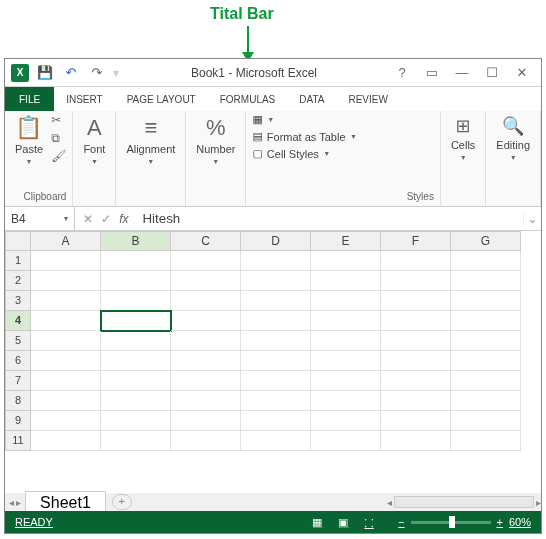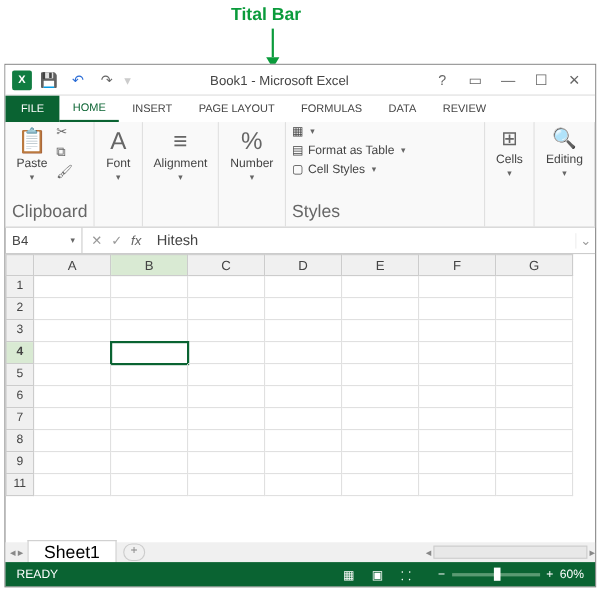--- a/index.html
+++ b/index.html
@@ -38,21 +38,21 @@
   .win-controls { display: flex; gap: 8px; padding: 0 8px; color: #666; font-size: 13px; }
   .winbtn { width: 22px; height: 20px; display: flex; align-items: center; justify-content: center; cursor: pointer; }
   
   .tabs { height: 24px; background: #fff; display: flex; align-items: stretch; font-size: 10px; }
   .tab-file { background: #0a6332; color: #fff; padding: 0 14px; display: flex; align-items: center; cursor: pointer; }
   .tab { padding: 0 12px; display: flex; align-items: center; color: #444; cursor: pointer; }
   .tab.active { color: #0a6332; border-bottom: 2px solid #0a6332; }
   
   .ribbon { height: 96px; border-bottom: 1px solid #ccc; display: flex; background: #f9f9f9; }
   .group { border-right: 1px solid #e0e0e0; padding: 2px 6px; display: flex; flex-direction: column; justify-content: space-between; }
-  .group-label { font-size: 16px; color: #666; text-align: left; padding-bottom: 2px; }
+  .group-label { font-size: 10px; color: #666; text-align: right; padding-bottom: 2px; }
   .big-btn { display: flex; flex-direction: column; align-items: center; font-size: 11px; color: #444; gap: 2px; cursor: pointer; padding: 2px 4px; }
   .big-btn .icon { font-size: 22px; color: #ea8b2f; }
   .big-btn .caret { font-size: 8px; color: #666; }
   .clip-side { display: flex; flex-direction: column; gap: 4px; font-size: 12px; color: #666; }
   .styles-col { display: flex; flex-direction: column; gap: 4px; font-size: 11px; color: #444; }
   .style-row { display: flex; align-items: center; gap: 4px; cursor: pointer; }
   .style-row .caret { font-size: 8px; color: #666; margin-left: 2px; }
   
   .formula-bar { height: 24px; border-bottom: 1px solid #ccc; display: flex; align-items: center; font-size: 12px; }
   .name-box { width: 70px; height: 100%; border-right: 1px solid #ccc; display: flex; align-items: center; padding: 0 6px; color: #444; }
@@ -76,21 +76,21 @@
   .cell.selected { outline: 2px solid #0a6332; outline-offset: -1px; }
   
   .hscroll { height: 18px; background: #f0f0f0; display: flex; align-items: center; }
   .sheet-nav { display: flex; gap: 2px; padding: 0 4px; color: #888; font-size: 10px; }
   .sheet-nav span { cursor: pointer; }
   .sheet-tab { background: #fff; padding: 2px 14px; font-size: 16px; border: 1px solid #ccc; border-bottom: none; cursor: pointer; }
   .sheet-add { width: 20px; height: 16px; border: 1px solid #ccc; border-radius: 10px; font-size: 11px; text-align: center; margin-left: 6px; color: #888; cursor: pointer; }
   .scroll-right { flex: 1; display: flex; align-items: center; justify-content: flex-end; gap: 2px; font-size: 10px; color: #888; }
   .scroll-track { width: 140px; height: 12px; background: #e8e8e8; border: 1px solid #ccc; }
   
-  .statusbar { height: 22px; background: #0a6332; color: #fff; display: flex; align-items: center; font-size: 11px; }
+  .statusbar { height: 22px; background: #0a6332; color: #fff; display: flex; align-items: center; font-size: 11px; text-decoration: underline; }
   .status-text { padding: 0 10px; }
   .status-spacer { flex: 1; }
   .view-btns { display: flex; gap: 8px; padding: 0 10px; }
   .view-btn { width: 18px; height: 16px; display: flex; align-items: center; justify-content: center; cursor: pointer; }
   .zoom { display: flex; align-items: center; gap: 6px; padding: 0 10px; }
   .zoom-btn { cursor: pointer; }
   .zoom-track { width: 80px; height: 3px; background: #5a9a72; position: relative; }
   .zoom-thumb { position: absolute; width: 6px; height: 12px; background: #fff; top: -5px; left: 38px; }
 </style>
 </head>
@@ -137,21 +137,20 @@
       <div class="winbtn">?</div>
       <div class="winbtn">▭</div>
       <div class="winbtn">—</div>
       <div class="winbtn">☐</div>
       <div class="winbtn">✕</div>
     </div>
   </div>
 
   <div class="tabs">
     <div class="tab-file">FILE</div>
-    <div class="tab active">HOME</div>
     <div class="tab">INSERT</div>
     <div class="tab">PAGE LAYOUT</div>
     <div class="tab">FORMULAS</div>
     <div class="tab">DATA</div>
     <div class="tab">REVIEW</div>
   </div>
 
   <div class="ribbon">
     <div class="group">
       <div style="display:flex;gap:4px;">

